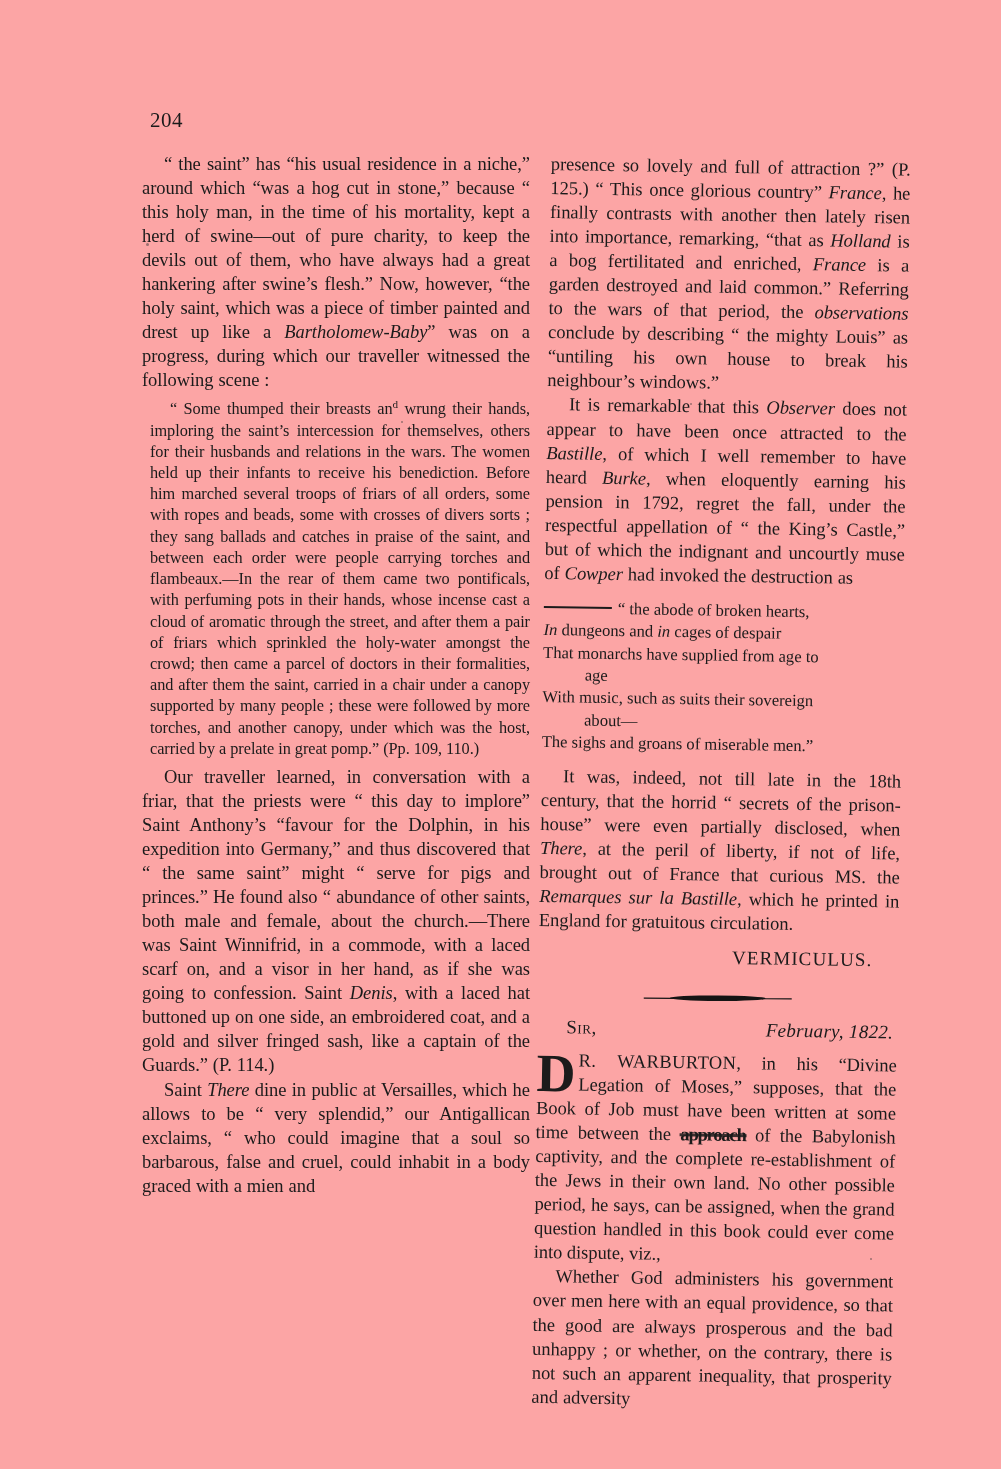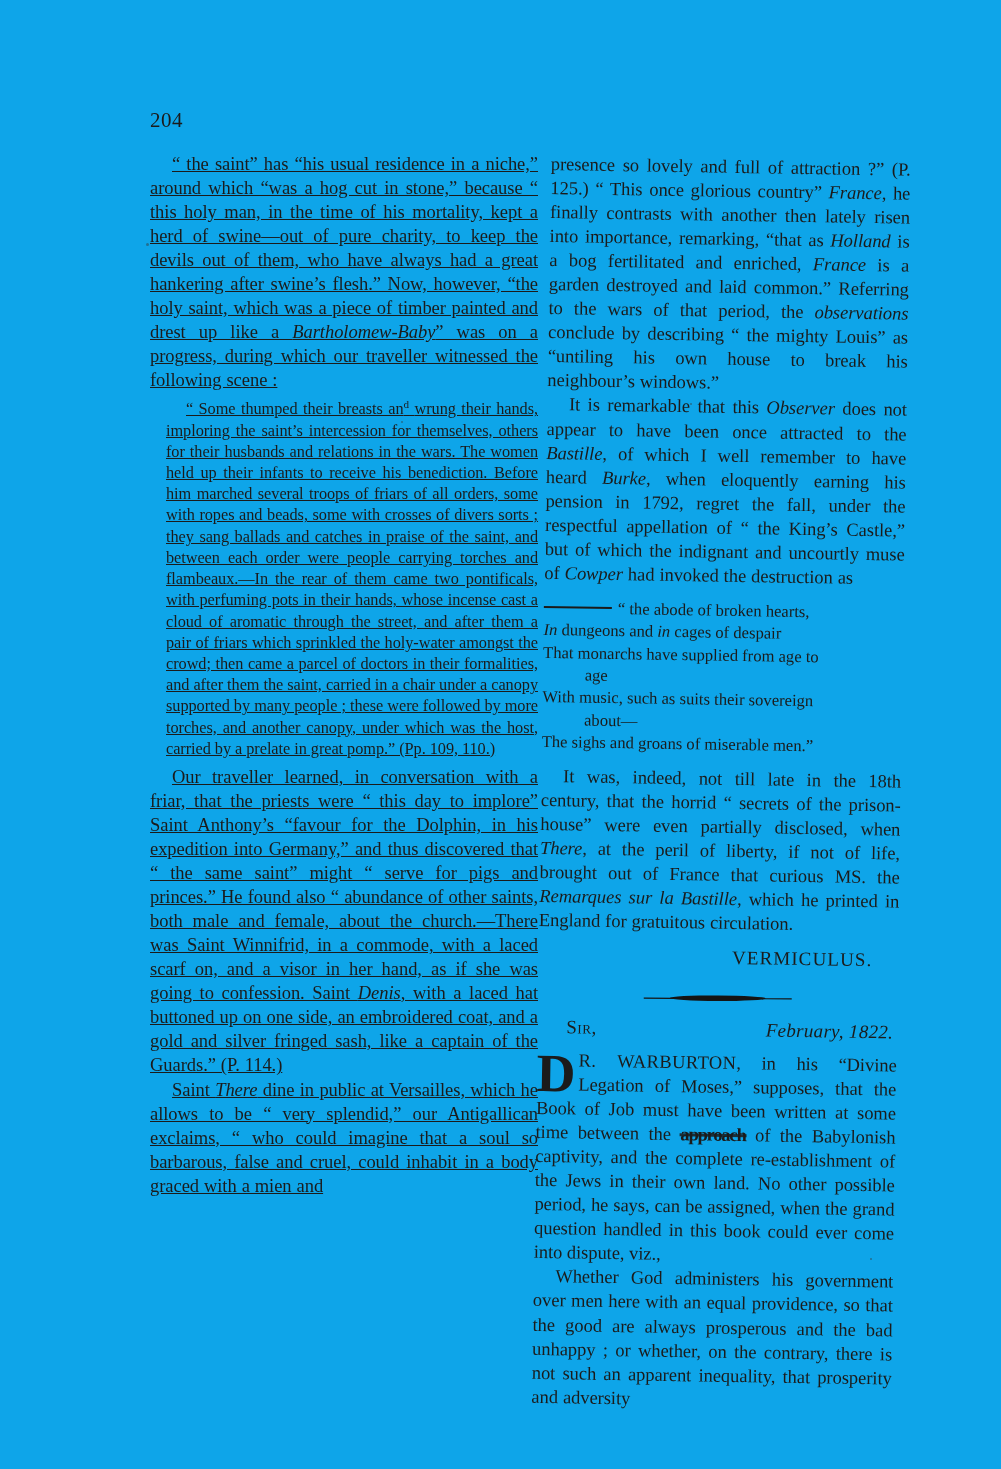--- a/index.html
+++ b/index.html
@@ -13,21 +13,21 @@
     position: relative;
     font-family: "Liberation Serif", "DejaVu Serif", serif;
     color: #1b1b1b;
     overflow: hidden;
   }
 
   
   .page {
     position: absolute;
     inset: 0;
-    background: #0ea5e9;
+    background: #fca5a5;
   }
 
   
   .running-head {
     position: absolute;
     left: 150px;
     top: 108px;
     width: 758px;
     height: 32px;
   }
@@ -50,42 +50,41 @@
   }
 
   
   .col {
     position: absolute;
     top: 152px;
     text-align: justify;
     text-justify: inter-word;
   }
   .col-left {
-    left: 150px;
+    left: 142px;
     width: 388px;
-    text-decoration: underline;
   }
   .col-right {
     left: 551px;
     width: 360px;
   }
 
   .para {
     margin: 0;
     font-size: 18.5px;
     line-height: 24.05px;
     text-indent: 22px;
     letter-spacing: -0.05px;
     word-spacing: 0.4px;
   }
   .para.noindent { text-indent: 0; }
 
   
   .extract {
-    margin: 6px 0 6px 16px;
+    margin: 6px 0 6px 8px;
     font-size: 16.3px;
     line-height: 21.2px;
     text-indent: 20px;
     letter-spacing: -0.05px;
   }
 
   sup.raised {
     font-size: 0.68em;
     vertical-align: 0.55em;
     line-height: 0;

